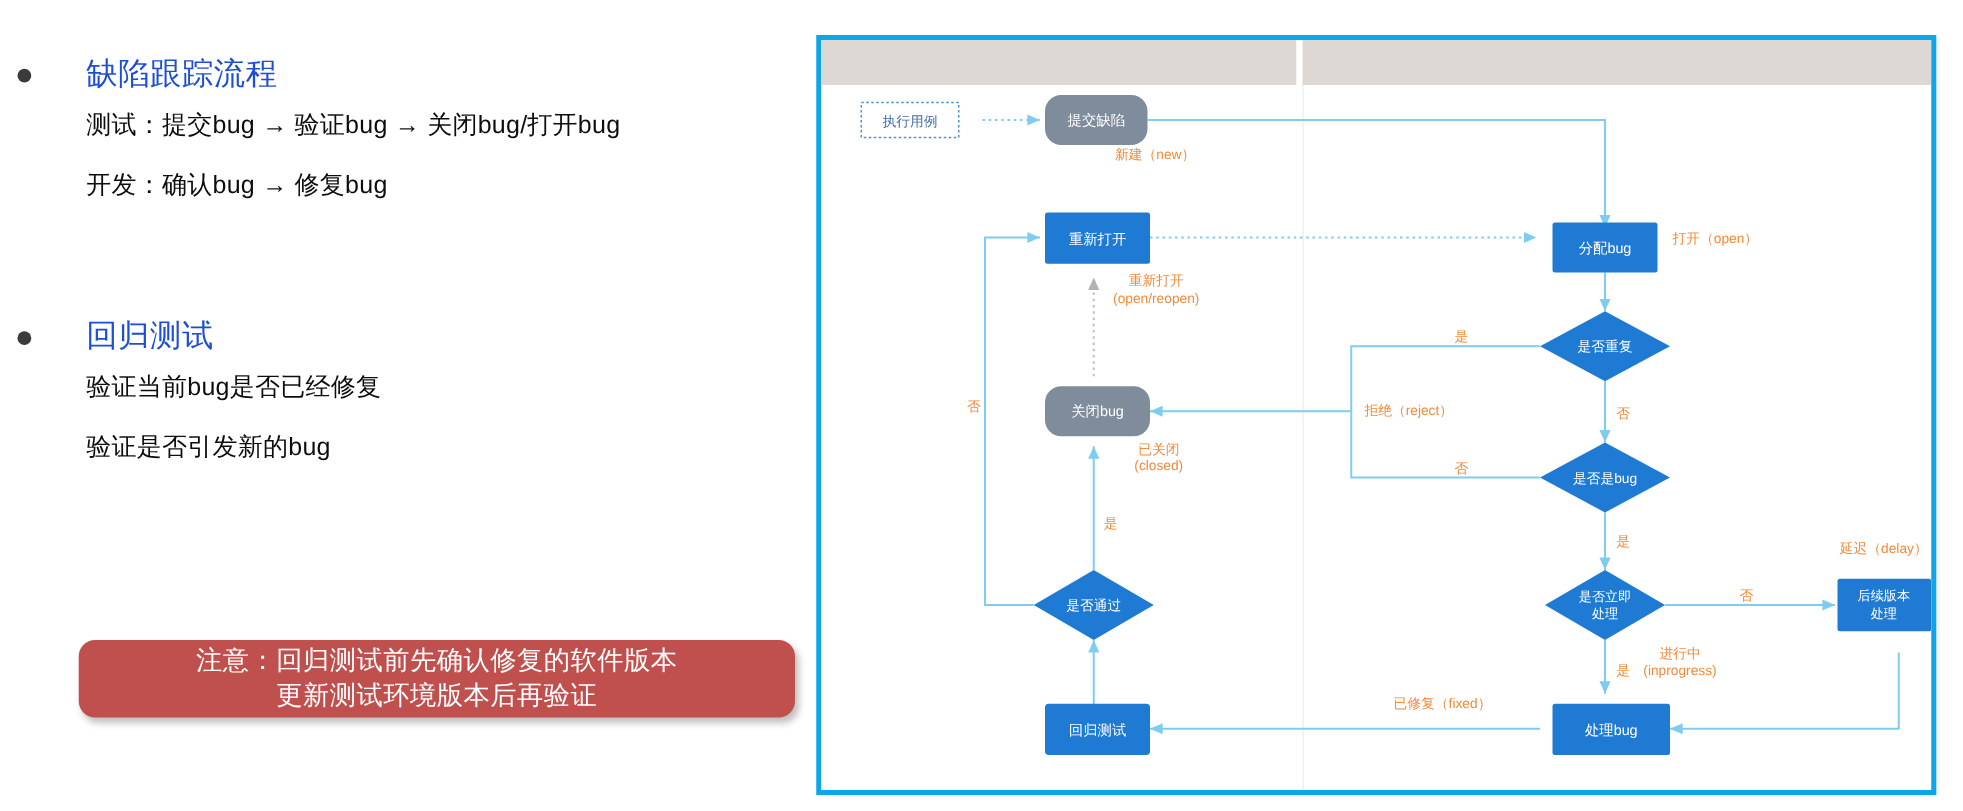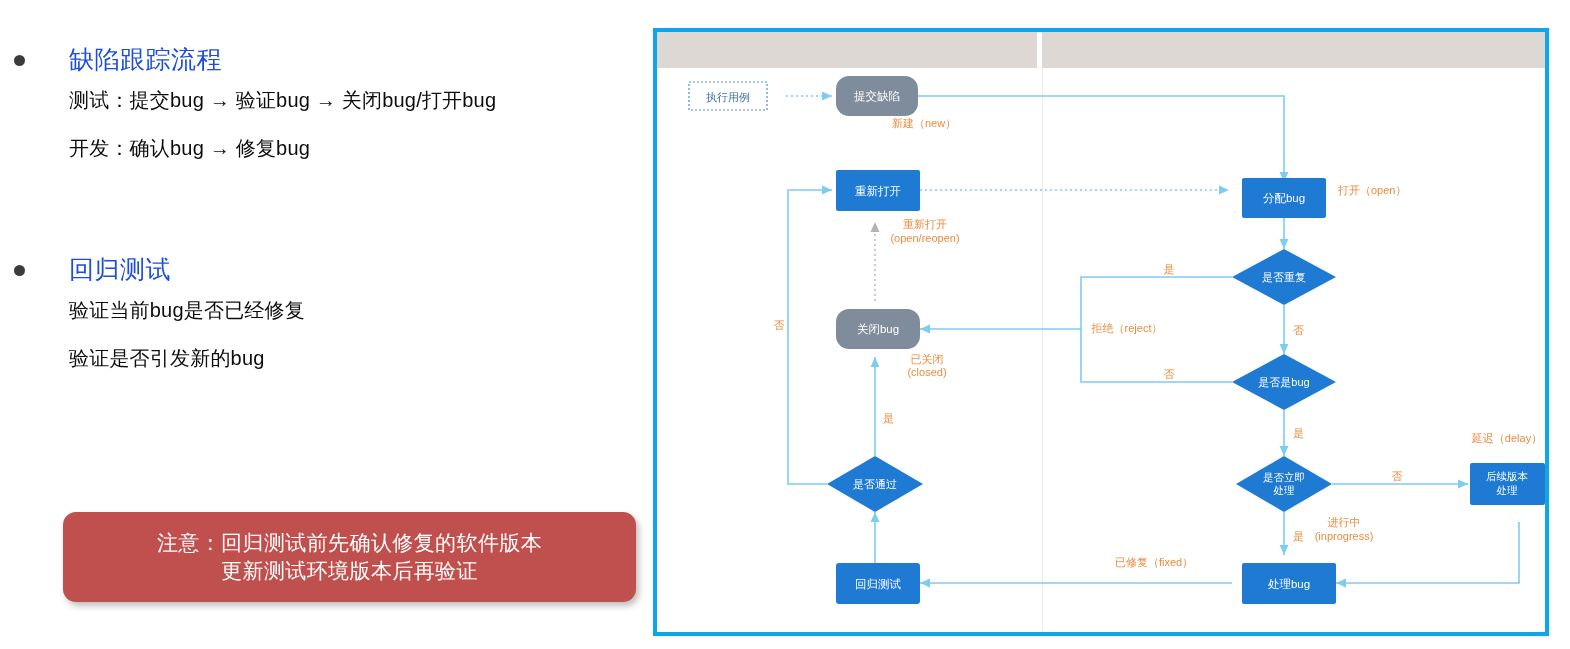--- a/index.html
+++ b/index.html
@@ -27,21 +27,21 @@
     white-space:nowrap;
   }
   .sub-line{
     margin-left:55px;
     font-size:20px;color:#0d0d0d;line-height:48px;white-space:nowrap;
     letter-spacing:.2px;
   }
 
   
   #notice-box{
-    position:absolute;left:63px;top:512px;width:573px;height:90px;
+    position:absolute;left:63px;top:512px;width:573px;height:62px;
     background:#c0504d;border-radius:13px;
     box-shadow:3px 4px 6px rgba(0,0,0,.25);
     display:flex;align-items:center;justify-content:center;
   }
   #notice-text{
     color:#ffffff;font-size:21px;line-height:28px;text-align:center;
     white-space:pre-line;letter-spacing:.4px;
   }
 
   

